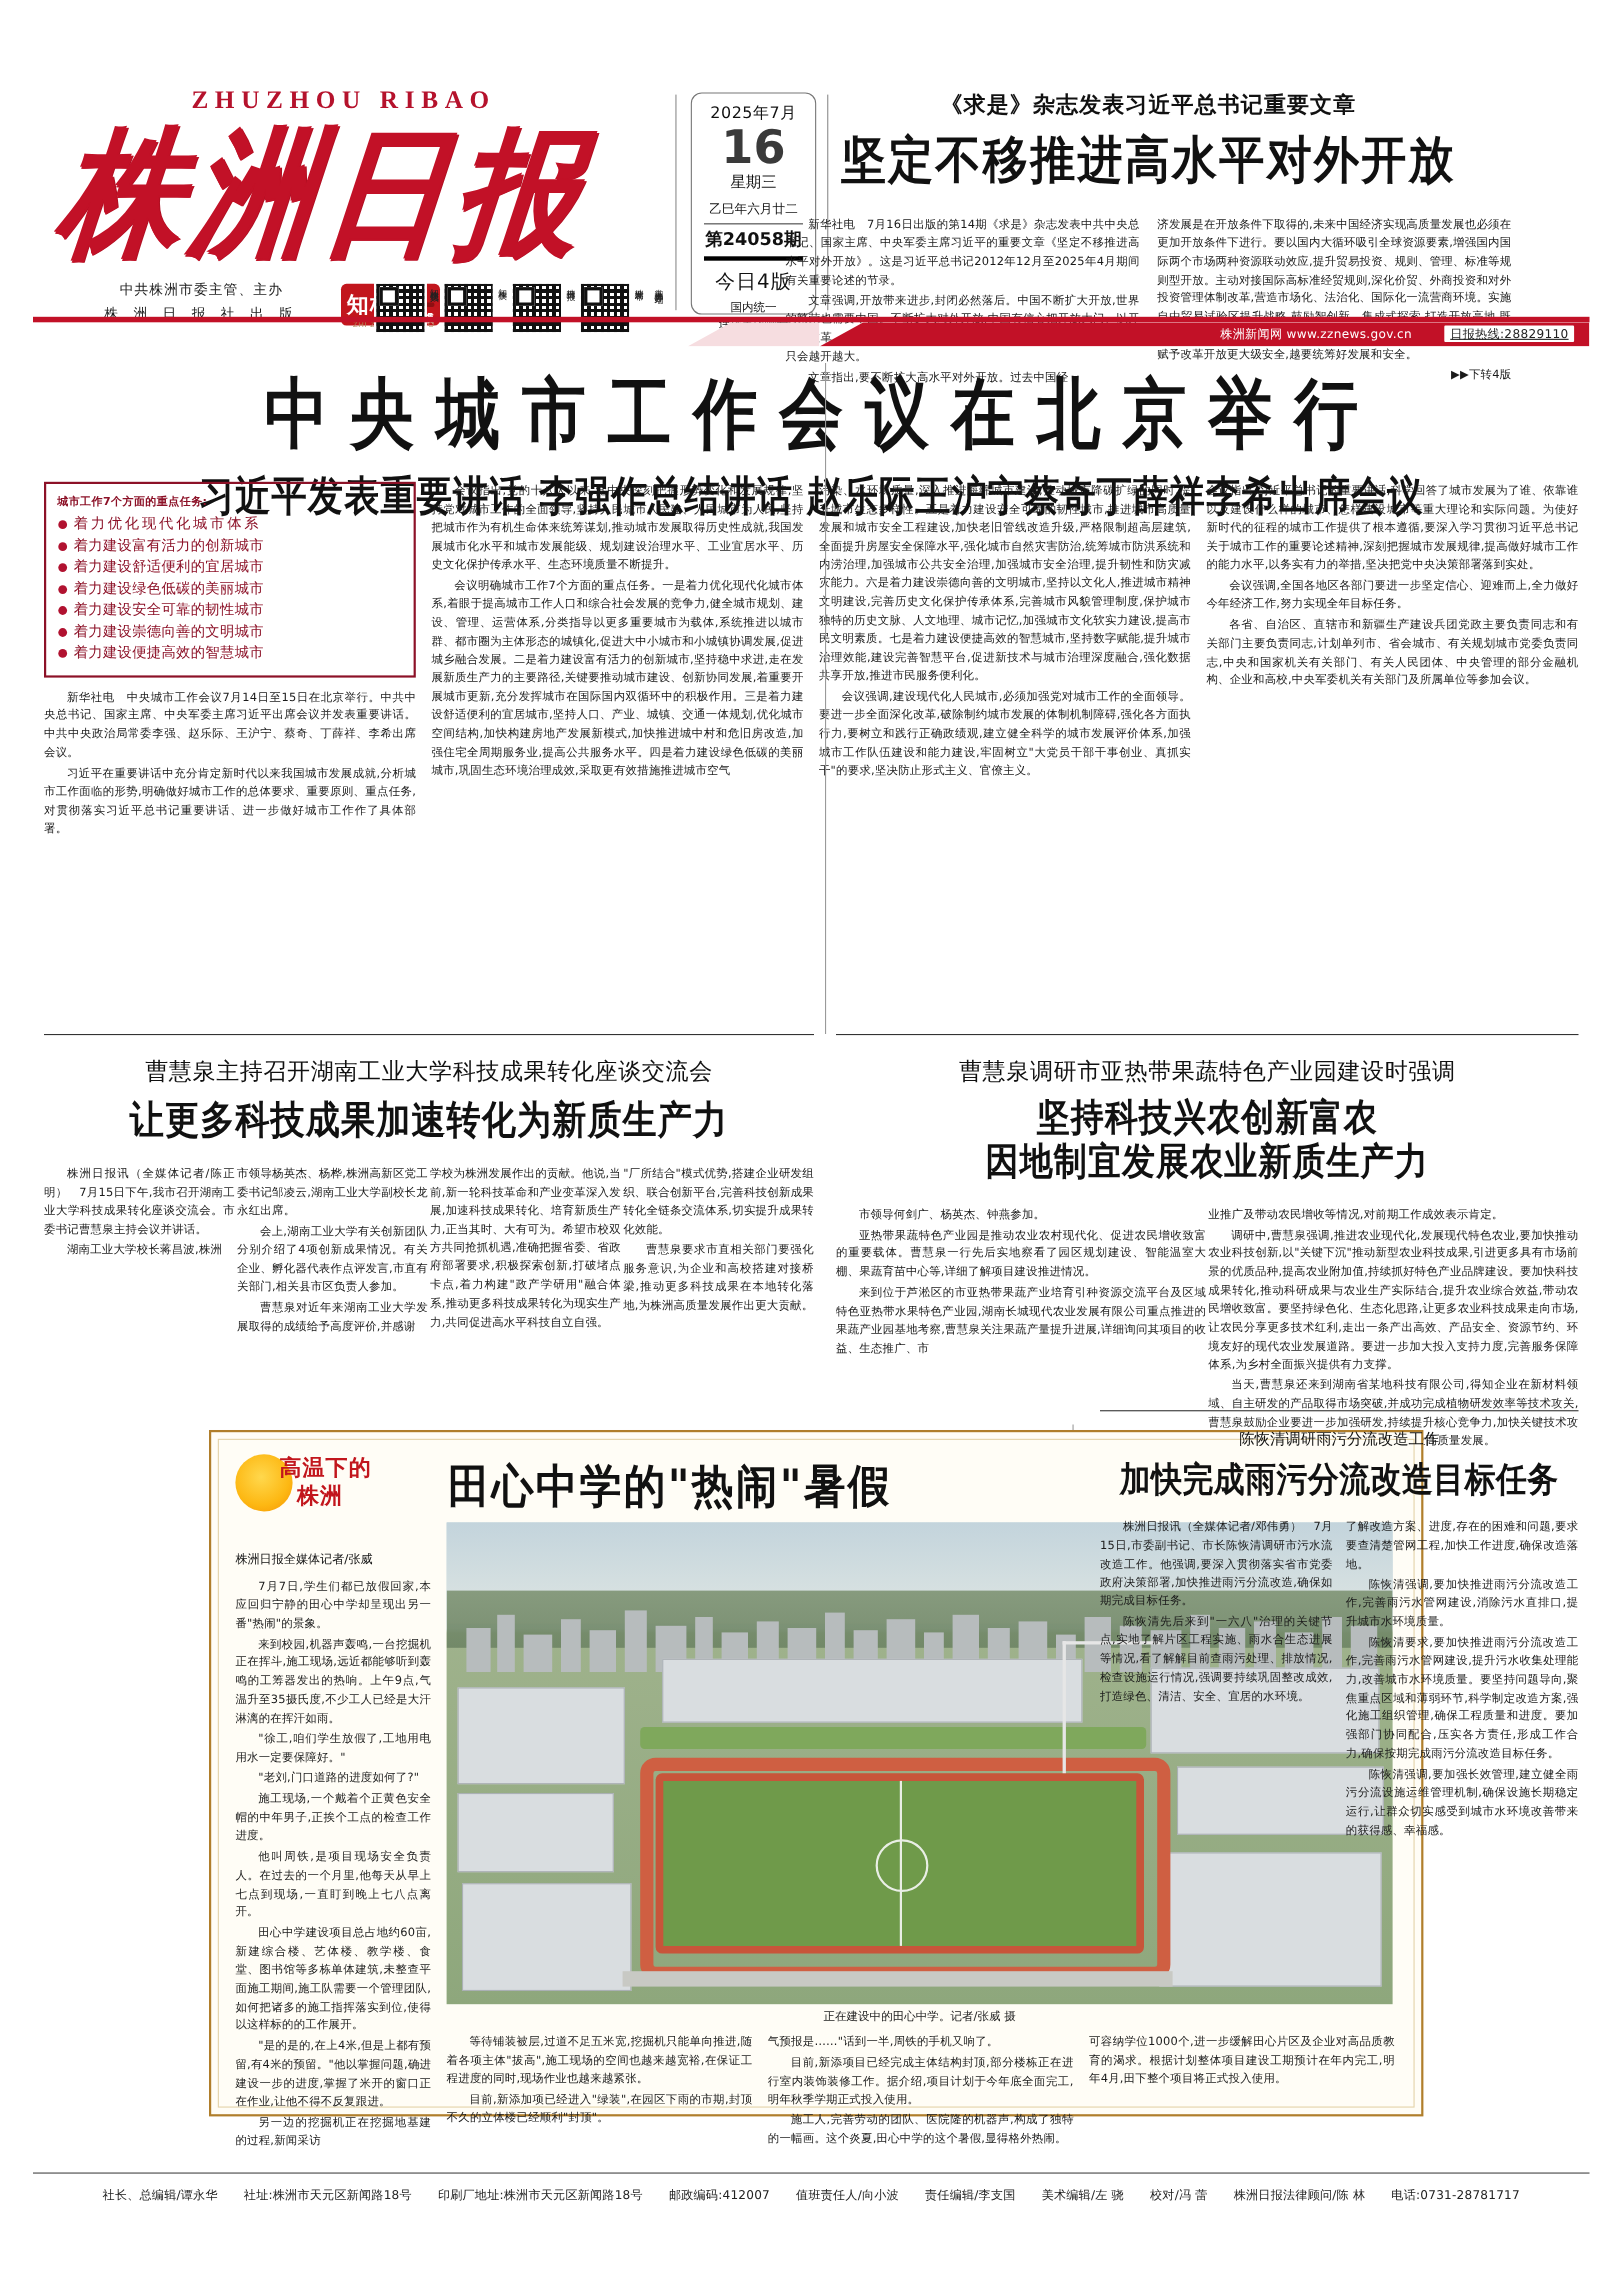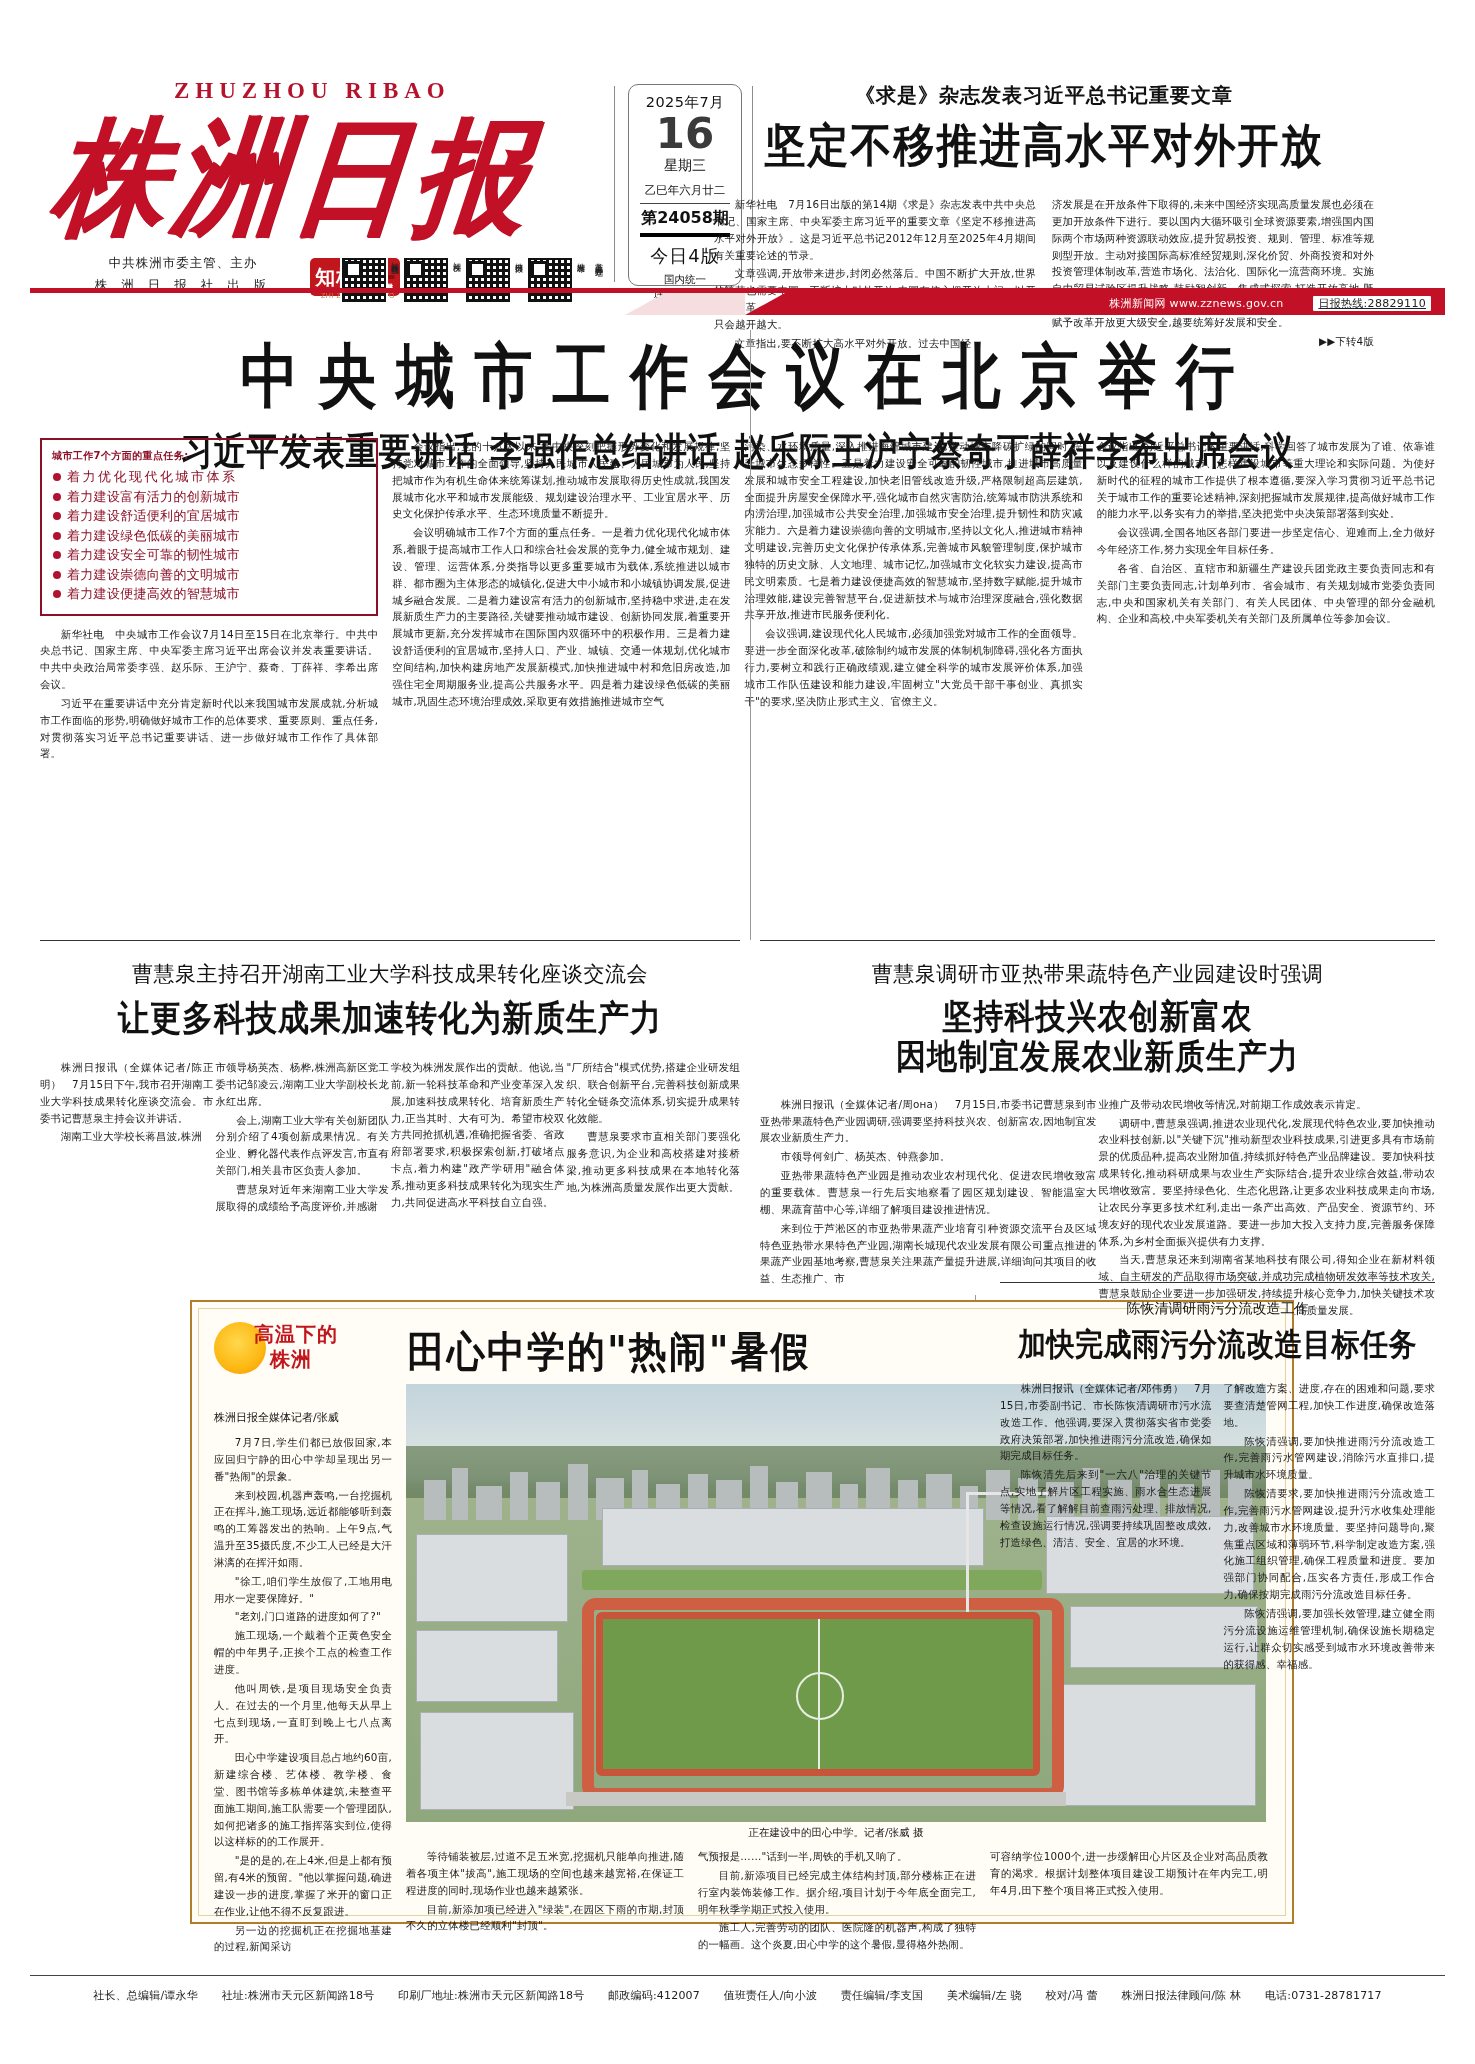--- a/index.html
+++ b/index.html
@@ -342,21 +342,20 @@
       </div>
     </div>
   </div>
 
   <div class="midright">
     <div class="sec-kicker">曹慧泉调研市亚热带果蔬特色产业园建设时强调</div>
     <div class="sec-head two">坚持科技兴农创新富农</div>
     <div class="sec-head two" style="margin-top:2px;">因地制宜发展农业新质生产力</div>
     <div class="mid-cols">
       <div class="c bodytext">
-        <p>株洲日报讯（全媒体记者/周она）　7月15日,市委书记曹慧泉到市亚热带果蔬特色产业园调研,强调要坚持科技兴农、创新富农,因地制宜发展农业新质生产力。</p>
         <p>市领导何剑广、杨英杰、钟燕参加。</p>
         <p>亚热带果蔬特色产业园是推动农业农村现代化、促进农民增收致富的重要载体。曹慧泉一行先后实地察看了园区规划建设、智能温室大棚、果蔬育苗中心等,详细了解项目建设推进情况。</p>
         <p>来到位于芦淞区的市亚热带果蔬产业培育引种资源交流平台及区域特色亚热带水果特色产业园,湖南长城现代农业发展有限公司重点推进的果蔬产业园基地考察,曹慧泉关注果蔬产量提升进展,详细询问其项目的收益、生态推广、市</p>
       </div>
       <div class="c bodytext">
         <p class="noind">业推广及带动农民增收等情况,对前期工作成效表示肯定。</p>
         <p>调研中,曹慧泉强调,推进农业现代化,发展现代特色农业,要加快推动农业科技创新,以"关键下沉"推动新型农业科技成果,引进更多具有市场前景的优质品种,提高农业附加值,持续抓好特色产业品牌建设。要加快科技成果转化,推动科研成果与农业生产实际结合,提升农业综合效益,带动农民增收致富。要坚持绿色化、生态化思路,让更多农业科技成果走向市场,让农民分享更多技术红利,走出一条产出高效、产品安全、资源节约、环境友好的现代农业发展道路。要进一步加大投入支持力度,完善服务保障体系,为乡村全面振兴提供有力支撑。</p>
         <p>当天,曹慧泉还来到湖南省某地科技有限公司,得知企业在新材料领域、自主研发的产品取得市场突破,并成功完成植物研发效率等技术攻关,曹慧泉鼓励企业要进一步加强研发,持续提升核心竞争力,加快关键技术攻关,为高校科研学等各方搭建平台,助力企业高质量发展。</p>
       </div>
     </div>

